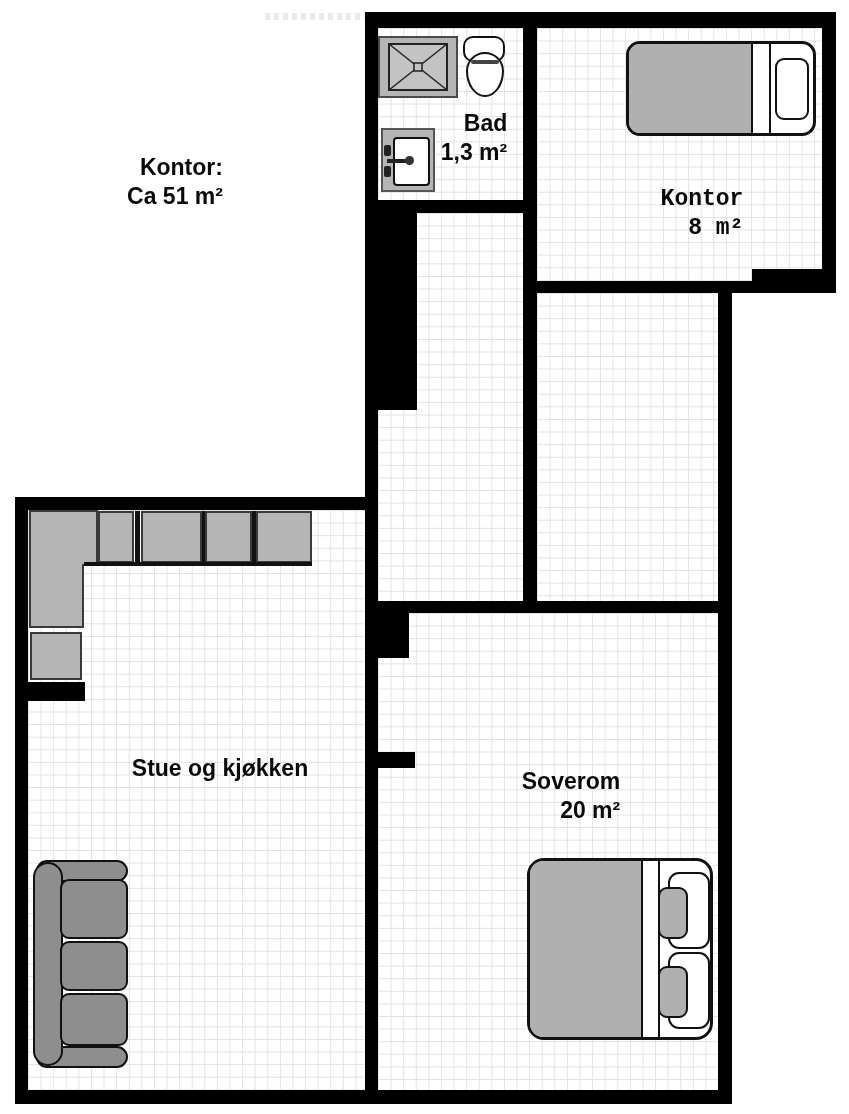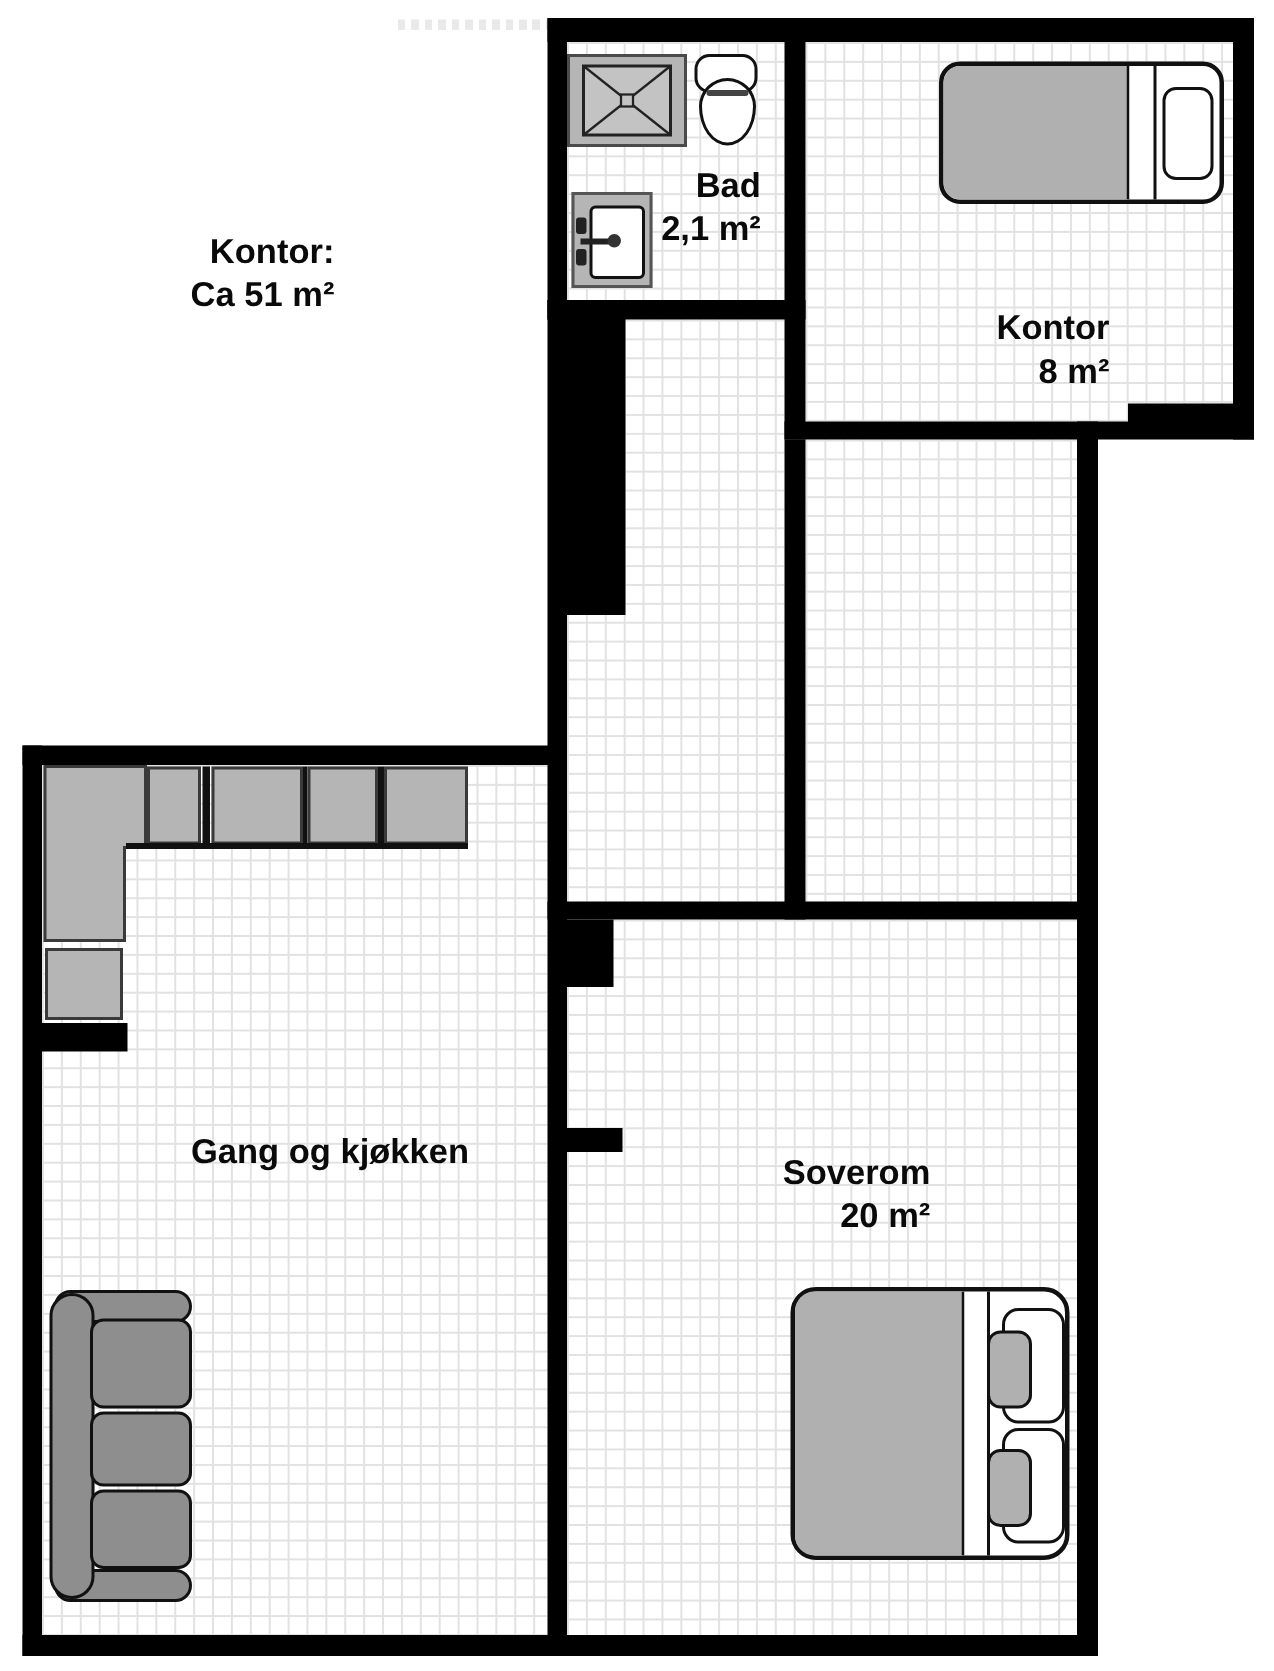--- a/index.html
+++ b/index.html
@@ -105,27 +105,27 @@
   <div class="wall" style="left:523px;top:293px;width:14px;height:320px;"></div>
   <div class="wall" style="left:378px;top:613px;width:31px;height:45px;"></div>
   <div class="wall" style="left:378px;top:752px;width:37px;height:16px;"></div>
 
   <div class="label" style="left:175px;top:182px;">
     <div>Kontor:</div>
     <div>Ca 51 m²</div>
   </div>
   <div class="label" style="left:474px;top:138px;">
     <div>Bad</div>
-    <div>2,1 m²</div>
+    <div>1,3 m²</div>
   </div>
-  <div class="label" style="left:702px;top:233px;">
+  <div class="label" style="left:702px;top:214px;font-family:Liberation Mono, monospace;">
     <div>Kontor</div>
     <div>8 m²</div>
   </div>
   <div class="label" style="left:220px;top:768px;">
-    <div>Gang og kjøkken</div>
+    <div>Stue og kjøkken</div>
   </div>
   <div class="label" style="left:571px;top:796px;">
     <div>Soverom</div>
     <div>20 m²</div>
   </div>
 
 </div>
 
 </body></html>

